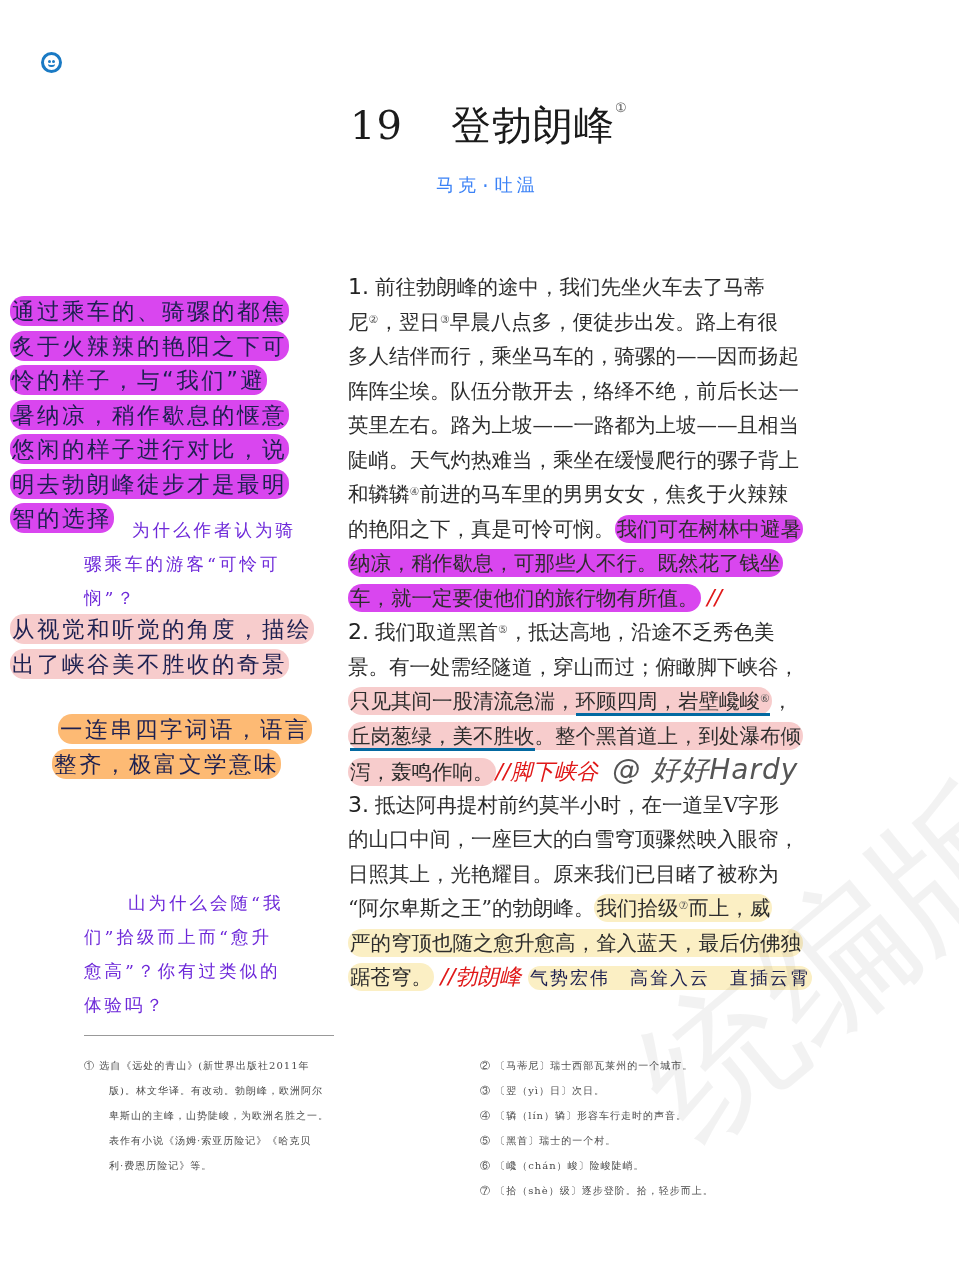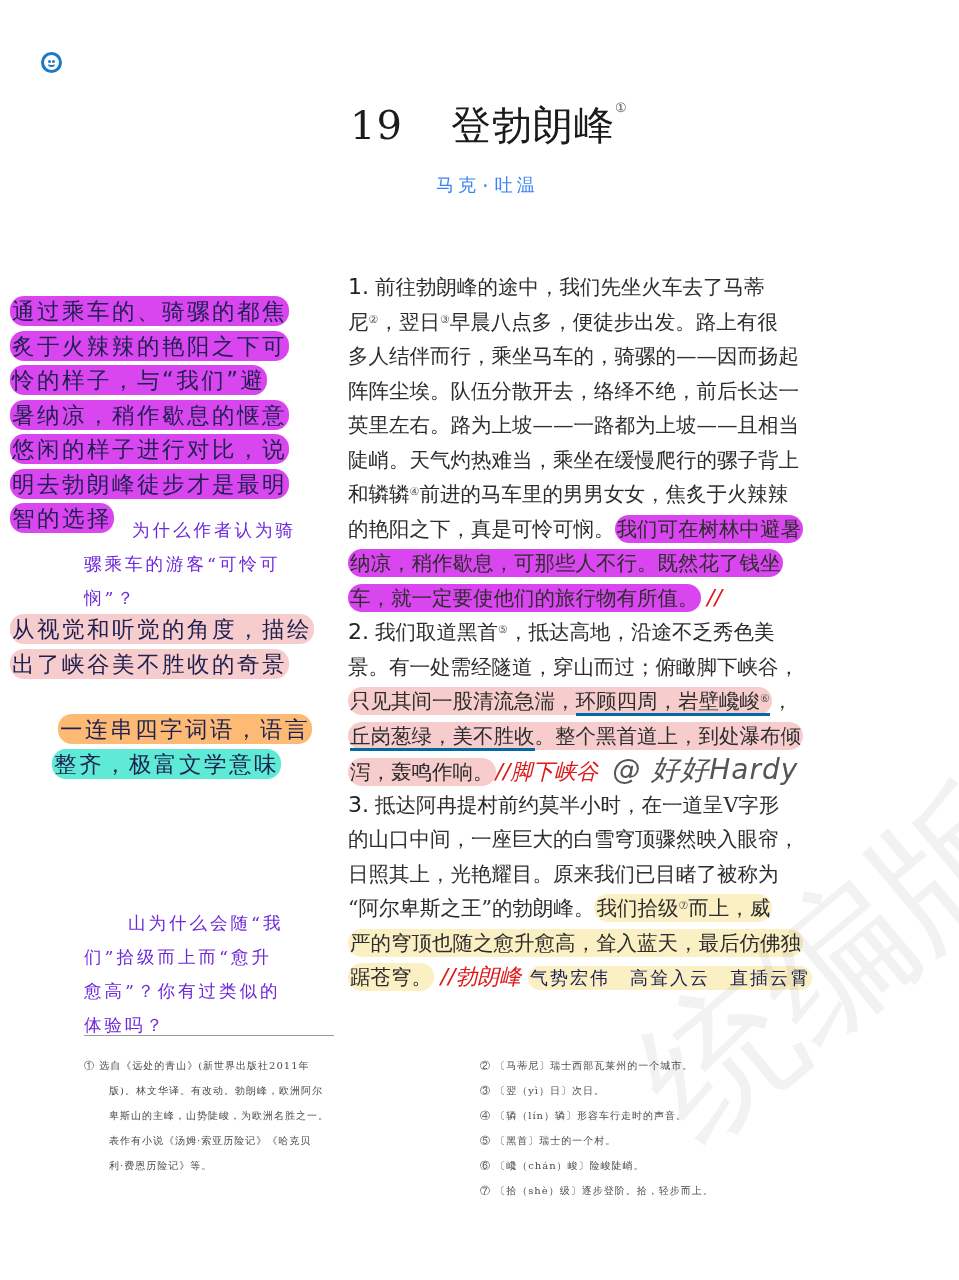--- a/index.html
+++ b/index.html
@@ -99,24 +99,24 @@
   <div>悯”？</div>
 </div>
 
 <div class="left-note" style="left:10px; top:612px;">
   <span class="line"><span class="hl-pink">从视觉和听觉的角度，描绘</span></span>
   <span class="line"><span class="hl-pink">出了峡谷美不胜收的奇景</span></span>
 </div>
 
 <div class="left-note" style="left:58px; top:712px;">
   <span class="line"><span style="background:#fdba74; border-radius:14px; padding:2px 2px;">一连串四字词语，语言</span></span>
-  <span class="line" style="margin-left:-6px;"><span style="background:#5eead4; border-radius:14px; padding:2px 2px;">整齐，极富文学意味</span></span>
+  <span class="line" style="margin-left:-6px;"><span style="background:#fdba74; border-radius:14px; padding:2px 2px;">整齐，极富文学意味</span></span>
 </div>
 
-<div class="q-box" style="left:84px; top:906px;">
+<div class="q-box" style="left:84px; top:886px;">
   <div style="padding-left:44px;">山为什么会随“我</div>
   <div>们”拾级而上而“愈升</div>
   <div>愈高”？你有过类似的</div>
   <div>体验吗？</div>
 </div>
 
 <div class="fn-rule"></div>
 <div class="footnotes fn-left">
   <div class="fn-item"><span>①</span> <span>选自《远处的青山》(新世界出版社2011年</span></div>
   <span class="indent fn-item">版)。林文华译。有改动。勃朗峰，欧洲阿尔</span>

